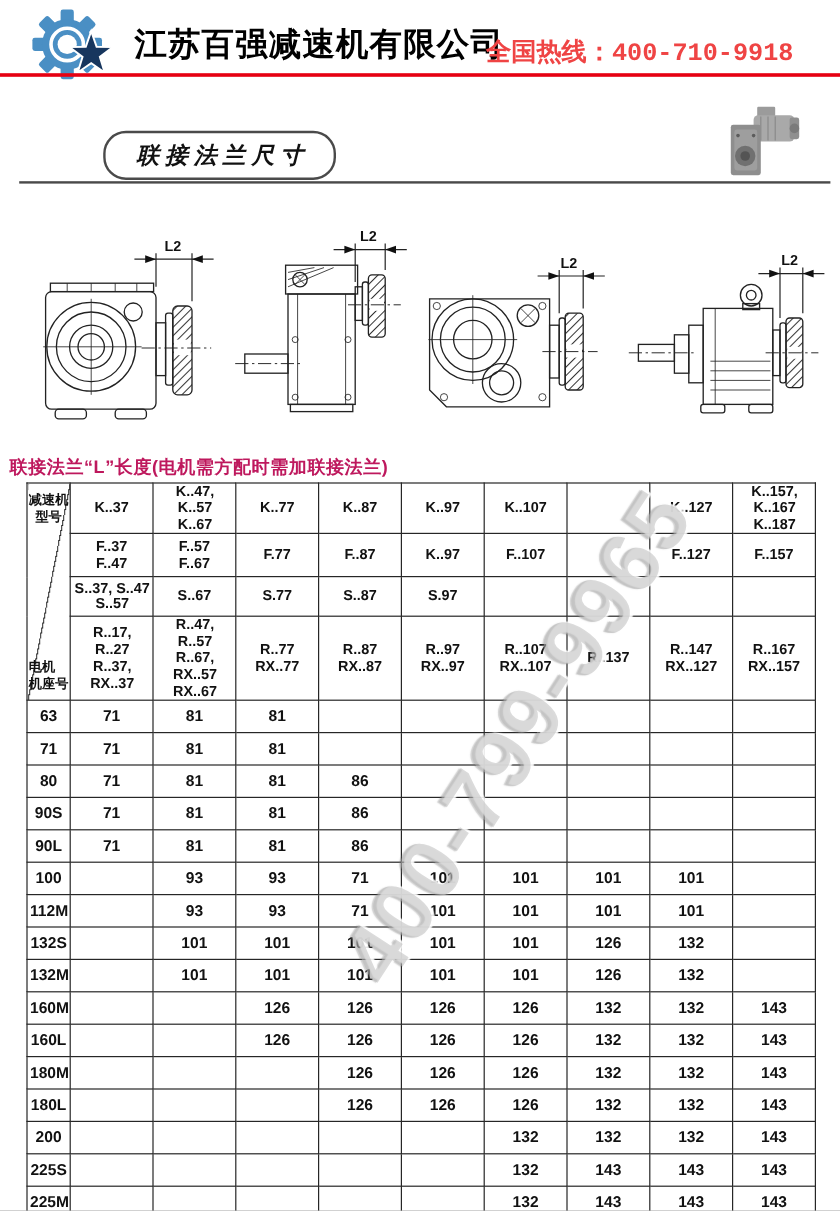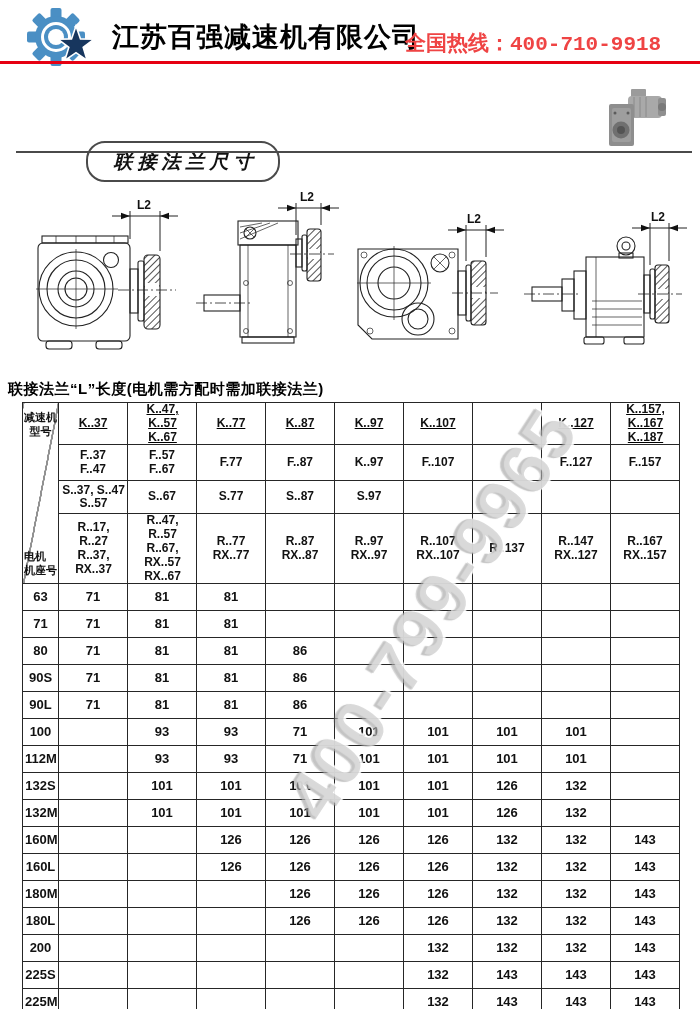--- a/index.html
+++ b/index.html
@@ -7,32 +7,32 @@
         font-family:"Liberation Sans","DejaVu Sans",sans-serif;overflow:hidden;}
 
   
   .company-name{position:absolute;left:112px;top:19px;font-size:27px;font-weight:700;
     color:#000000;letter-spacing:1px;}
   .hotline{position:absolute;left:405px;top:29px;font-size:21px;font-weight:700;color:#ef4444;font-family:Liberation Mono, monospace;}
   .red-rule{position:absolute;left:0;top:61px;width:700px;height:3px;background:#e60012;}
 
   
   .title-pill{position:absolute;left:86px;top:109px;width:190px;height:37px;
-    border:2px solid #4a4a4a;border-radius:19px;display:flex;align-items:center;justify-content:center;margin-top:32px;}
+    border:2px solid #4a4a4a;border-radius:19px;display:flex;align-items:center;justify-content:center;}
   .title-pill span{font-size:19px;font-weight:700;font-style:italic;color:#111;letter-spacing:5px;padding-left:5px;}
   .gray-rule{position:absolute;left:16px;top:151px;width:676px;height:2px;background:#4a4a4a;}
 
   
-  .tbl-title{position:absolute;left:8px;top:380px;font-size:15px;font-weight:700;color:#000000;letter-spacing:0.5px;}
+  .tbl-title{position:absolute;left:8px;top:380px;font-size:15px;font-weight:700;color:#be185d;letter-spacing:0.5px;}
   .tbl-wrap{position:absolute;left:22px;top:402px;z-index:1;}
   table.ftable{border-collapse:collapse;table-layout:fixed;width:657px;}
   table.ftable td{border:1px solid #262626;text-align:center;vertical-align:middle;
     padding:0 2px;color:#111;white-space:pre-line;line-height:1.15;overflow:hidden;}
   table.ftable thead td{font-size:12px;font-weight:700;}
-  table.ftable thead tr:nth-child(1){height:37px;text-decoration:underline;}
+  table.ftable thead tr:nth-child(1){height:37px;}
   table.ftable thead tr:nth-child(2){height:36px;padding-left:36px;}
   table.ftable thead tr:nth-child(3){height:33px;}
   table.ftable thead tr:nth-child(4){height:42px;font-size:11.5px;line-height:1.1;}
   table.ftable tbody tr{height:27px;}
   table.ftable tbody td{font-size:13px;font-weight:700;}
   table.ftable td.lft{text-align:center;padding-left:3px;}
   table.ftable td.corner{position:relative;padding:0;
     background:linear-gradient(to bottom right,transparent 49.3%,#262626 49.3%,#262626 50.7%,transparent 50.7%);}
   .c-top{position:absolute;top:8px;right:1px;font-size:11px;font-weight:700;white-space:pre-line;line-height:1.25;text-align:center;}
   .c-bottom{position:absolute;bottom:6px;left:1px;font-size:11px;font-weight:700;white-space:pre-line;line-height:1.25;text-align:left;}

